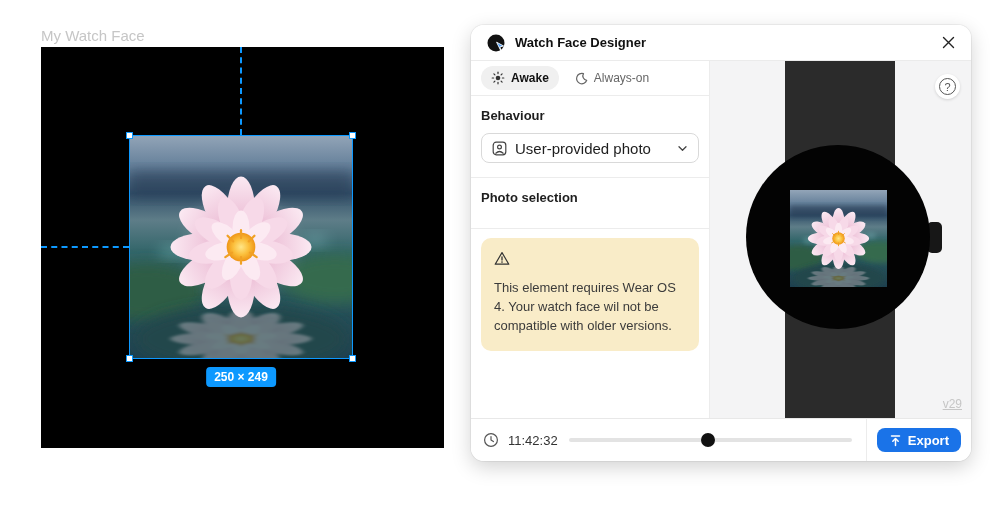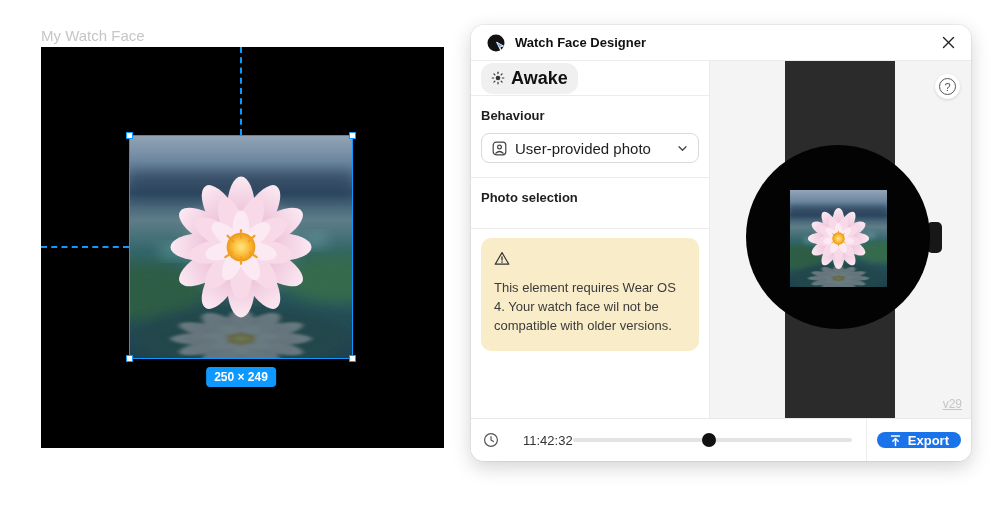--- a/index.html
+++ b/index.html
@@ -31,21 +31,21 @@
   .panel-title { font-size:13px; font-weight:bold; color:#111; }
   .icon-btn { width:26px; height:26px; display:flex; align-items:center; justify-content:center;
               border:none; background:transparent; cursor:pointer; margin-left:auto; }
 
   .panel-body { flex:1; display:flex; min-height:0; }
   .config-col { flex:0 0 239px; border-right:1px solid #ececec; background:#fff;
                 display:flex; flex-direction:column; }
   .tab-row { flex:0 0 35px; border-bottom:1px solid #ececec; display:flex; align-items:center;
              padding:0 10px; gap:6px; }
   .tab { display:flex; align-items:center; gap:6px; padding:5px 10px; border-radius:12px;
-         font-size:18px; cursor:pointer; background:transparent; border:none;
+         font-size:12px; cursor:pointer; background:transparent; border:none;
          font-family:"Liberation Sans", sans-serif; }
   .tab.active { background:#f0f0f0; font-weight:bold; color:#111; }
   .tab.inactive { color:#666; }
 
   .section { padding:12px 10px 14px; }
   .section-label { font-size:13px; font-weight:bold; color:#1e1e1e; margin-bottom:9px; }
   .select { height:30px; border:1px solid #d9d9d9; border-radius:8px; background:#fff;
             display:flex; align-items:center; gap:8px; padding:0 10px; font-size:15px;
             color:#1e1e1e; cursor:pointer; width:100%; font-family:"Liberation Sans", sans-serif;margin-top:10px; }
   .select .chev { margin-left:auto; display:flex; }
@@ -58,27 +58,27 @@
   .watch-svg { position:absolute; left:0; top:0; }
   .help-btn { position:absolute; top:13px; right:11px; width:25px; height:25px; border-radius:50%;
               background:#fff; border:none; box-shadow:0 1px 3px rgba(0,0,0,.14); cursor:pointer;
               display:flex; align-items:center; justify-content:center; }
   .help-glyph { width:17px; height:17px; border:1.4px solid #555; border-radius:50%;
                 font-size:11px; color:#555; display:flex; align-items:center; justify-content:center; }
   .version { position:absolute; right:9px; bottom:7px; font-size:12px; color:#c6c6c6;text-decoration:underline; }
 
   .panel-footer { flex:0 0 43px; border-top:1px solid #e8e8e8; display:flex; align-items:center;
                   background:#fff; padding-left:12px; }
-  .time-group { flex:0 0 86px; display:flex; align-items:center; gap:24px; font-size:13px; color:#333; }
+  .time-group { flex:0 0 86px; display:flex; align-items:center; gap:9px; font-size:13px; color:#333; }
   .slider { flex:1; position:relative; height:14px; margin-right:14px; cursor:pointer; }
   .slider-track { position:absolute; left:0; right:0; top:5px; height:4px; background:#e3e3e3; border-radius:2px; }
   .slider-thumb { position:absolute; top:0; width:14px; height:14px; border-radius:50%; background:#111; }
   .footer-div { width:1px; align-self:stretch; background:#ececec; }
   .export-wrap { padding:0 10px; }
-  .export-btn { height:16px; display:flex; align-items:center; gap:6px; padding:4px 12px;
+  .export-btn { height:16px; display:flex; align-items:center; gap:6px; padding:12px 12px;
                 background:#1A73E8; color:#fff; border:none; border-radius:8px; font-size:13px;
                 font-weight:bold; cursor:pointer; font-family:"Liberation Sans", sans-serif; }
 </style>
 </head>
 <body>
 
 <svg width="0" height="0" style="position:absolute" aria-hidden="true">
   <defs>
     <linearGradient id="bgG" x1="0" y1="0" x2="0" y2="1">
       <stop offset="0" stop-color="#93a5b8"></stop>
@@ -268,20 +268,26 @@
                 <line x1="1.2" y1="7" x2="2.6" y2="7"></line>
                   <line x1="11.4" y1="7" x2="12.8" y2="7"></line>
                 <line x1="2.9" y1="2.9" x2="3.9" y2="3.9"></line>
                   <line x1="10.1" y1="10.1" x2="11.1" y2="11.1"></line>
                 <line x1="2.9" y1="11.1" x2="3.9" y2="10.1"></line>
                   <line x1="10.1" y1="3.9" x2="11.1" y2="2.9"></line>
               </g>
             </svg>
             <span>Awake</span>
           </button>
+          <button class="tab inactive">
+            <svg width="13" height="13" viewBox="0 0 14 14">
+              <path d="M9.2 1.8 A5.6 5.6 0 1 0 12.6 8.9 A4.6 4.6 0 0 1 9.2 1.8 Z" fill="none" stroke="#666" stroke-width="1.3" stroke-linejoin="round"></path>
+            </svg>
+            <span>Always-on</span>
+          </button>
         </div>
 
         <div class="section">
           <div class="section-label">Behaviour</div>
           <button class="select">
             <svg width="15" height="15" viewBox="0 0 15 15">
               <rect x="1.2" y="1.2" width="12.6" height="12.6" rx="3" fill="none" stroke="#444" stroke-width="1.2"></rect>
               <circle cx="7.5" cy="6" r="1.9" fill="none" stroke="#444" stroke-width="1.2"></circle>
               <path d="M3.8 12.2 Q7.5 8.8 11.2 12.2" fill="none" stroke="#444" stroke-width="1.2" stroke-linecap="round"></path>
             </svg>

